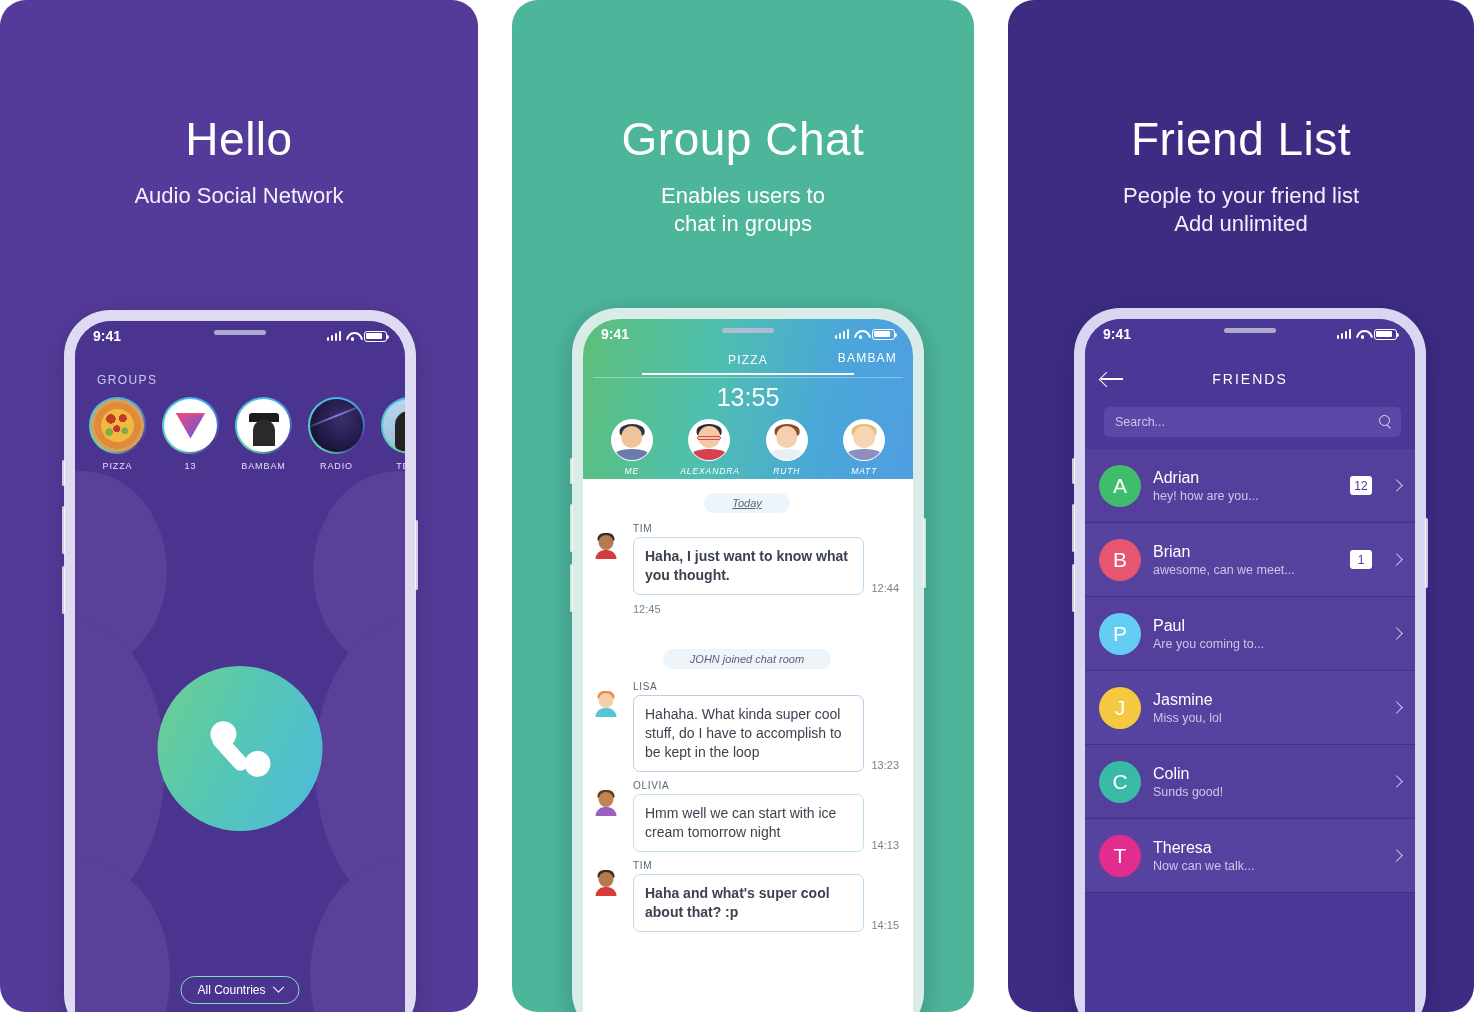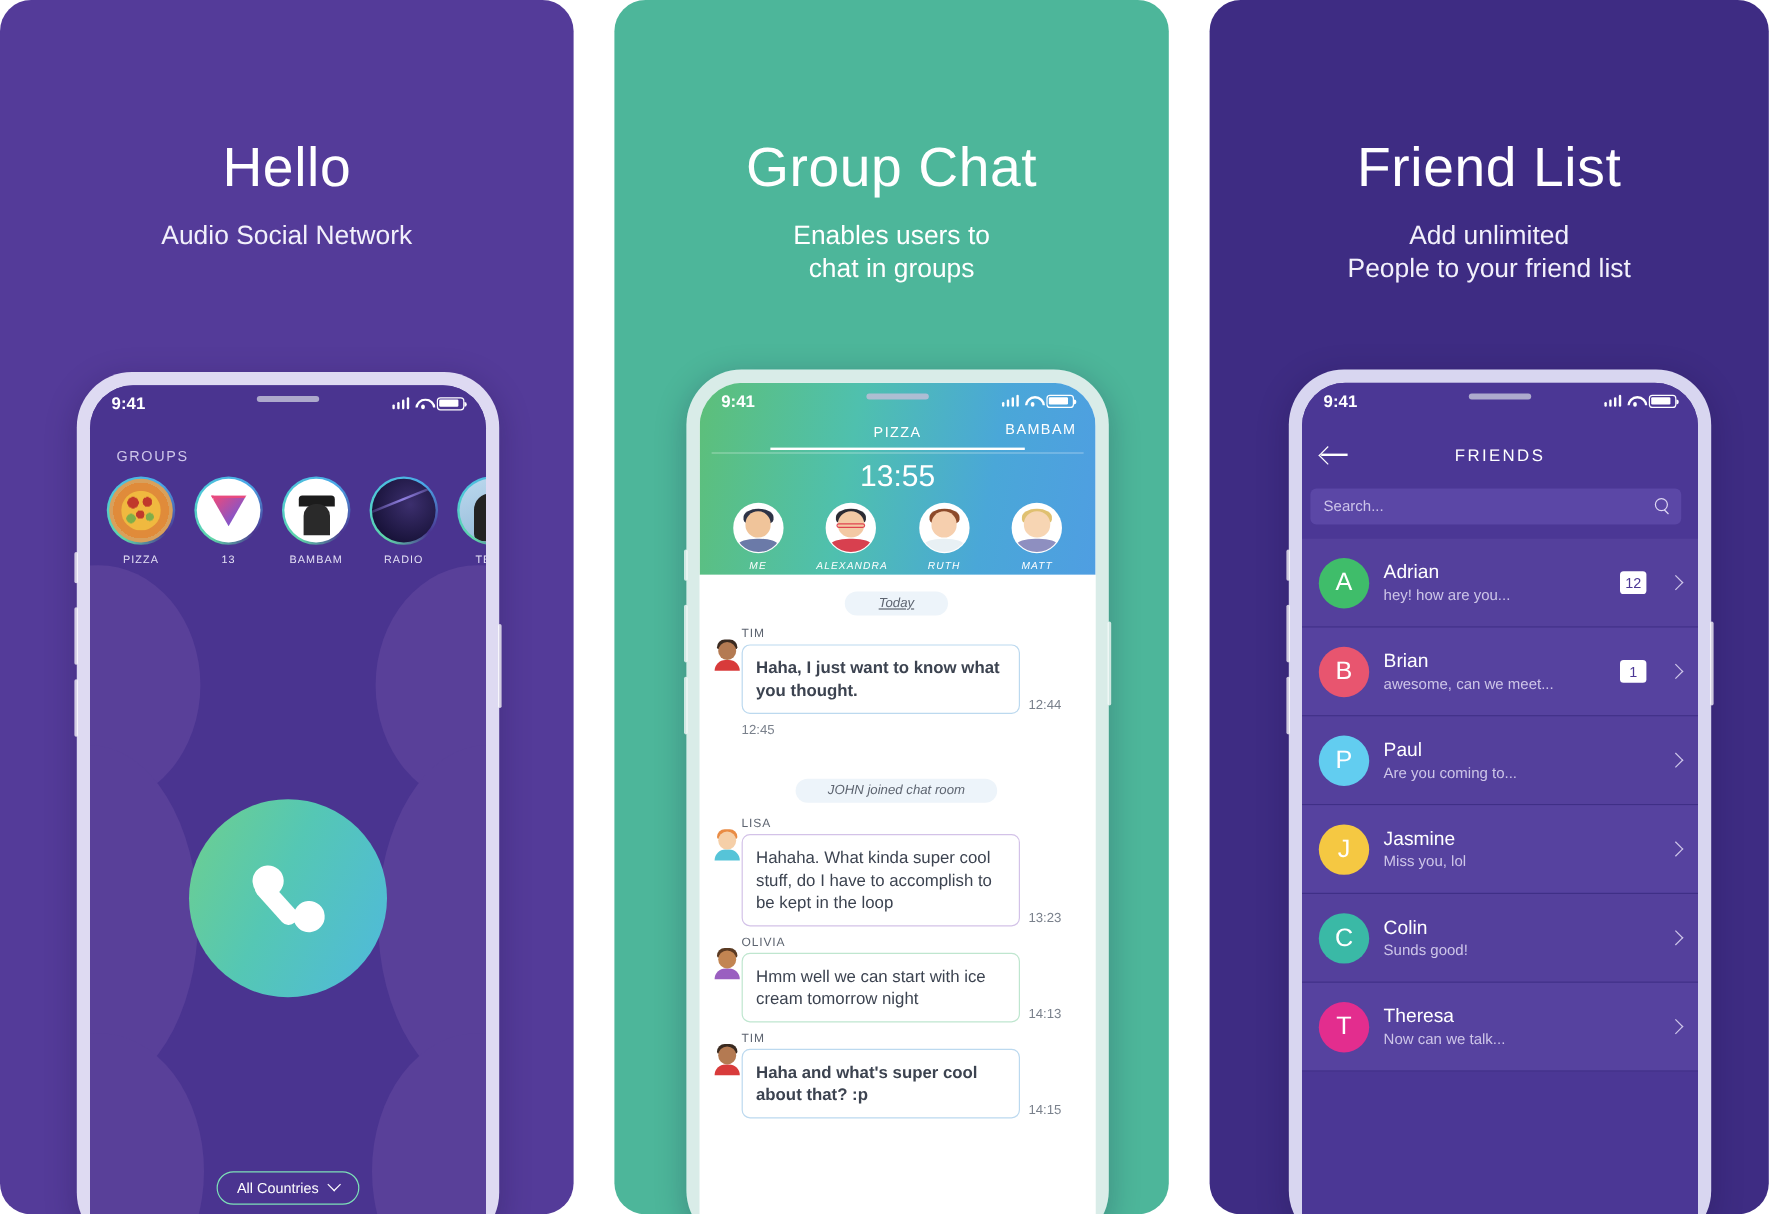--- a/index.html
+++ b/index.html
@@ -289,21 +289,21 @@
   .day-chip {
     margin: 4px auto 10px; width: 86px; text-align: center;
     background: #edf4fa; color: #5d6470; font-size: 11px; font-style: italic;
     padding: 4px 0; border-radius: 11px; text-decoration: underline;
   }
   .sys-chip {
     margin: 10px auto 12px; width: 168px; text-align: center;
     background: #edf4fa; color: #5d6470; font-size: 11px; font-style: italic;
     padding: 4px 0; border-radius: 11px;
   }
-  .msg-row { display: flex; gap: 1px; margin-bottom: 8px; align-items: flex-start; }
+  .msg-row { display: flex; gap: 16px; margin-bottom: 8px; align-items: flex-start; }
   .msg-av {
     width: 22px; height: 26px; flex: 0 0 auto; position: relative; margin-top: 10px;
   }
   .msg-av .h { position:absolute; left:50%; top:2px; transform:translateX(-50%); width:15px;height:15px;border-radius:50%; }
   .msg-av .hr { position:absolute; left:50%; top:0px; transform:translateX(-50%); width:17px;height:8px;border-radius:8px 8px 2px 2px; }
   .msg-av .b { position:absolute; left:50%; bottom:0; transform:translateX(-50%); width:21px;height:9px;border-radius:10px 10px 0 0; }
   .av-tim .h{background:#b47a52}.av-tim .hr{background:#3a2a20}.av-tim .b{background:#d83b3b}
   .av-lisa .h{background:#f5cfa8}.av-lisa .hr{background:#e98b44}.av-lisa .b{background:#56c4d8}
   .av-olivia .h{background:#c28552}.av-olivia .hr{background:#5a3a22}.av-olivia .b{background:#9a5fc0}
   .msg-col { flex: 1; min-width: 0; }
@@ -330,21 +330,21 @@
     display: flex; align-items: center; justify-content: center;
   }
   .fl-title { color: #fff; font-size: 14px; letter-spacing: 2px; }
   .back-arrow {
     position: absolute; left: 16px; top: 50%; transform: translateY(-50%);
     width: 22px; height: 14px;
   }
   .back-arrow::before { content:""; position:absolute; left:0; top:6px; width:22px; height:1.6px; background:#fff; }
   .back-arrow::after { content:""; position:absolute; left:0; top:2px; width:10px; height:10px;
     border-left:1.6px solid #fff; border-bottom:1.6px solid #fff; transform: rotate(45deg); }
-  .fl-searchwrap { position: absolute; left: 7px; right: 14px; top: 88px; }
+  .fl-searchwrap { position: absolute; left: 19px; right: 14px; top: 88px; }
   .fl-search {
     width: 100%; height: 30px; border-radius: 5px;
     background: #5b47a6; border: none; outline: none;
     color: #ffffff; font-size: 12.5px; padding: 0 32px 0 11px;
     font-family: "Liberation Sans", sans-serif;
   }
   .fl-search::placeholder { color: #cdc4ea; }
   .search-icon {
     position: absolute; right: 10px; top: 8px; width: 12px; height: 12px;
   }
@@ -641,22 +641,22 @@
         </div>
 
       </div>
     </div>
   </div>
 
   <div class="panel panel-3 p3">
     <div class="panel-head">
       <div class="panel-title">Friend List</div>
       <div class="panel-sub">
+        <div>People to your friend list</div>
         <div>Add unlimited</div>
-        <div>People to your friend list</div>
       </div>
     </div>
 
     <div class="phone phone-3" style="left:66px; top:308px; width:352px; height:730px;">
       <div class="phone-body"></div>
       <div class="side-btn left" style="top:150px; height:26px;"></div>
       <div class="side-btn left" style="top:196px; height:48px;"></div>
       <div class="side-btn left" style="top:256px; height:48px;"></div>
       <div class="side-btn right" style="top:210px; height:70px;"></div>
 

